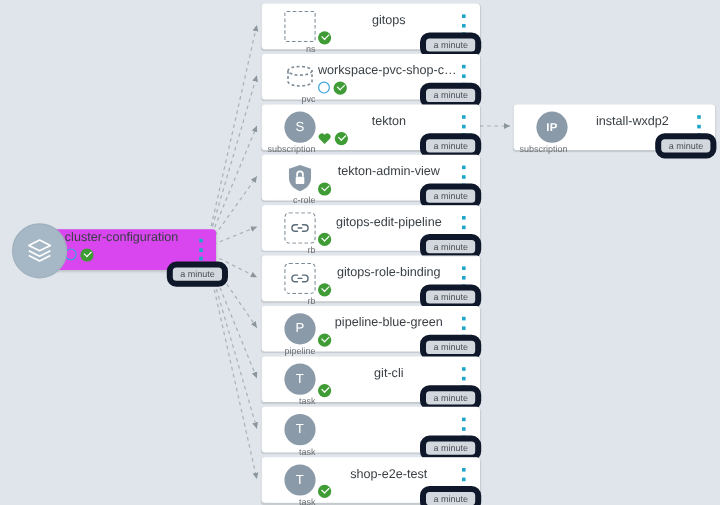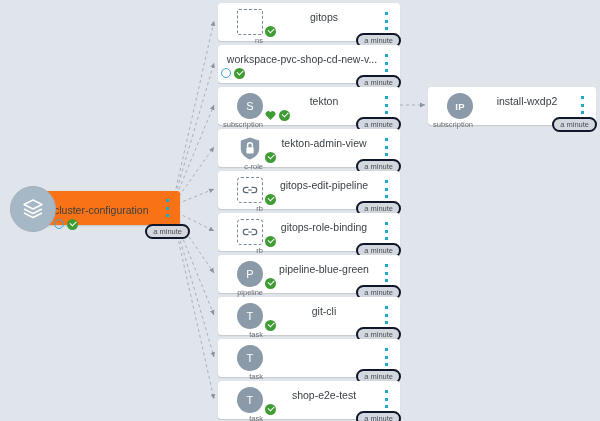--- a/index.html
+++ b/index.html
@@ -49,21 +49,21 @@
     display:flex;flex-direction:column;justify-content:space-between;align-items:center;
     cursor:pointer;
   }
   .kebab i{display:block;width:3px;height:3px;background:#06c;background:#1fa7c9;border-radius:0;}
 
   
   .time-badge{
     position:absolute;
     font-size:7.5px;color:#4a5056;
     background:#d2d8dd;
-    border:2px solid #0f172a;
+    border:5px solid #0f172a;
     border-radius:8px;
     padding:1px 6px 1px 6px;
     line-height:9px;
     white-space:nowrap;
   }
 
   
   .glyph{width:26px;height:26px;position:relative;}
 
   .glyph.circle-badge{
@@ -103,23 +103,23 @@
   #main-node{position:absolute;}
   #main-node .hex{
     position:absolute;left:0;top:0;
     width:44px;height:44px;border-radius:50%;
     background:#a6b8c6;border:1px solid #9fb0bd;
     display:flex;align-items:center;justify-content:center;
   }
   #main-node .main-card{
     position:absolute;left:22px;top:5px;
     width:148px;height:34px;
-    background:#f97316;border-radius:3px;
+    background:#d946ef;border-radius:3px;
     box-shadow:0 1px 2px rgba(3,3,3,0.14);
-    padding:13px 0 0 22px;box-sizing:border-box;
+    padding:1px 0 0 22px;box-sizing:border-box;
   }
   #main-node .main-title{font-size:10.5px;color:#393f44;line-height:12px;}
 </style>
 </head>
 <body>
 
 <div id="topology">
 
   <svg class="edges" viewBox="0 0 600 421">
     <defs>
@@ -178,20 +178,29 @@
     </div>
     <div class="kebab">
         <i></i>
         <i></i>
         <i></i>
       </div>
     <div class="time-badge" style="right:-2px;bottom:-8px;">a minute</div>
   </div>
 
   <div class="card" style="left:218px;top:45px;width:182px;height:38px;">
+    <div class="icon-col">
+      <div class="glyph plain">
+        <svg width="26" height="22" viewBox="0 0 26 22" fill="none" stroke="#7b8a96" stroke-width="1.3" stroke-dasharray="2.4,2">
+          <ellipse cx="13" cy="6" rx="10" ry="3.6"></ellipse>
+          <path d="M3 6 L3 15 A10 3.6 0 0 0 23 15 L23 6"></path>
+        </svg>
+      </div>
+      <div class="type-label">pvc</div>
+    </div>
     <div class="body">
       <div class="node-title">workspace-pvc-shop-cd-new-v...</div>
       <div class="decorators">
         <span class="dec ring"></span>
         <span class="dec check"></span>
       </div>
     </div>
     <div class="kebab">
         <i></i>
         <i></i>

